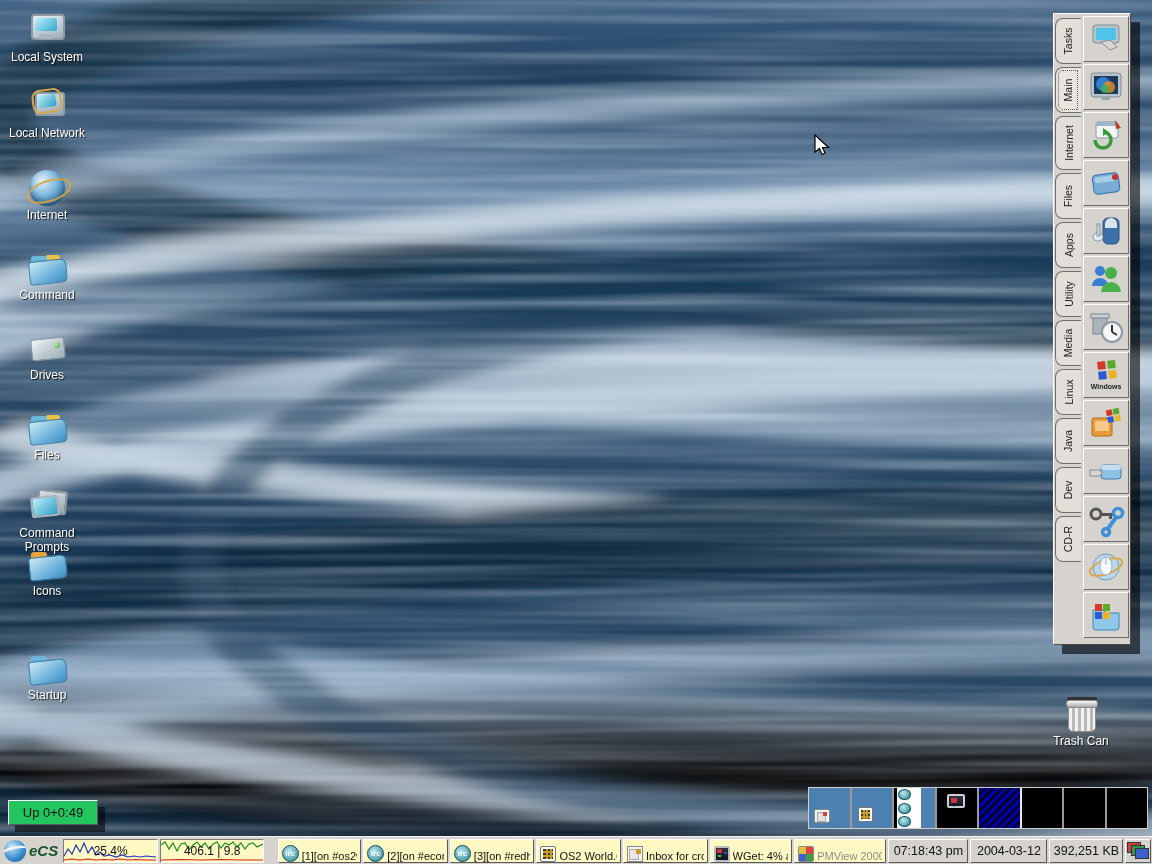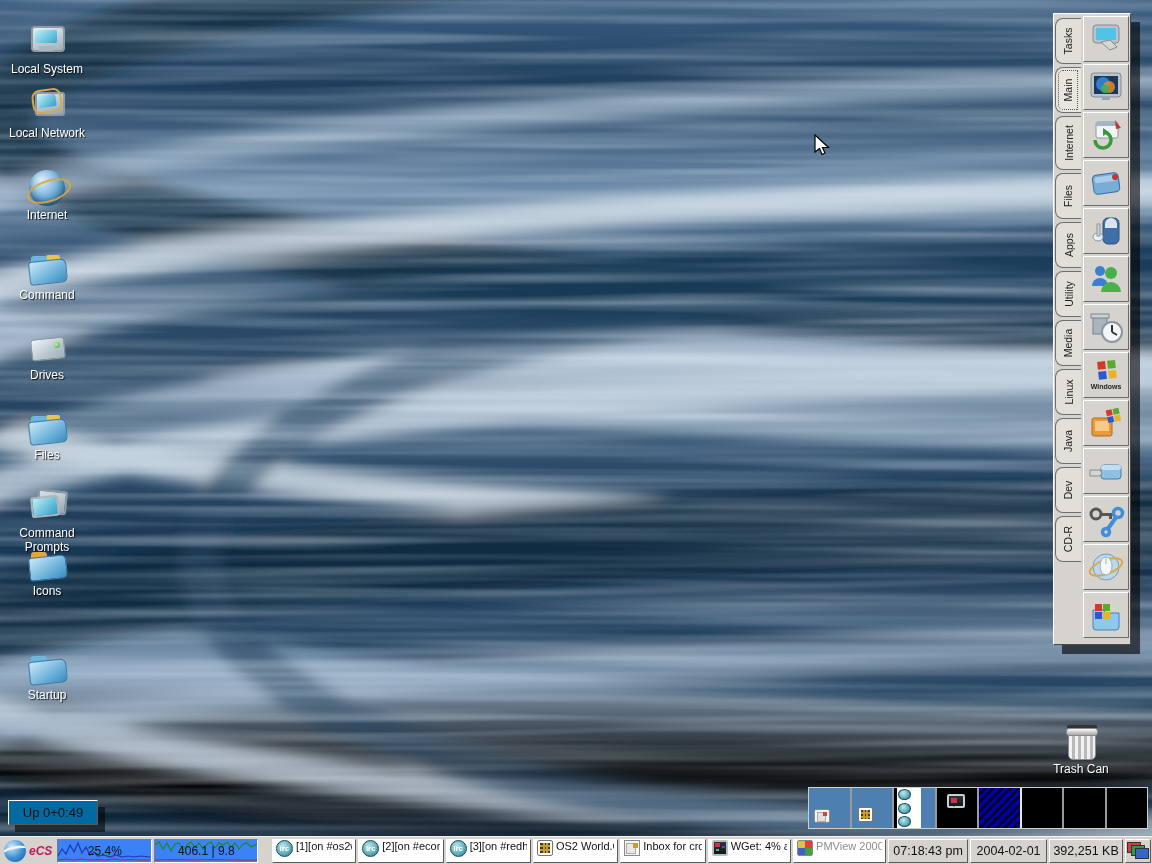--- a/index.html
+++ b/index.html
@@ -48,21 +48,21 @@
 
   .i-trash { width:30px; height:34px; margin:0 auto; position:relative; }
   .i-trash::before { content:""; position:absolute; left:2px; top:8px; width:26px; height:26px;
     background:repeating-linear-gradient(90deg,#f2f2f2 0 3px,#b9b9b9 3px 6px); border:1px solid #8a8a8a; border-radius:3px 3px 5px 5px; }
   .i-trash::after { content:""; position:absolute; left:0; top:4px; width:30px; height:6px;
     background:linear-gradient(#fafafa,#a8a8a8); border:1px solid #8a8a8a; border-radius:3px;
     box-shadow:0 -4px 0 -1px #333; }
 
   
   #up-btn { position:absolute; left:8px; top:800px; width:90px; height:25px; z-index:3;
-    background:#0369a1; border:1px solid; border-color:#ffffff #5a5a5a #5a5a5a #ffffff;
+    background:#22c55e; border:1px solid; border-color:#ffffff #5a5a5a #5a5a5a #ffffff;
     box-shadow:7px 7px 0 rgba(0,0,0,.55); font-size:13px; color:#111; display:flex; align-items:center; justify-content:center; }
 
   
   #launchpad { position:absolute; left:1053px; top:13px; width:78px; height:632px; z-index:3;
     background:#d6d3ce; border:1px solid; border-color:#ffffff #4a4a4a #4a4a4a #ffffff;
     box-shadow:9px 9px 0 rgba(0,0,0,.6); display:flex; }
   #lp-tabs { width:28px; padding-top:4px; display:flex; flex-direction:column; align-items:flex-start; }
   .lp-tab { width:26px; height:46px; margin:0 0 3px 1px; background:#e2dfd8;
     border:1px solid #6e6e6e; border-right:none; border-radius:8px 0 0 8px;
     display:flex; align-items:center; justify-content:center; cursor:pointer; }
@@ -91,35 +91,35 @@
      linear-gradient(#c79a2a 0 0) 0 33%/100% 2px no-repeat,
      linear-gradient(#c79a2a 0 0) 0 80%/100% 2px no-repeat,
      linear-gradient(#c79a2a 0 0) 33% 0/2px 100% no-repeat,
      linear-gradient(#c79a2a 0 0) 80% 0/2px 100% no-repeat, #3a3a3a; }
   .pg-ircs { position:absolute; left:4px; top:1px; bottom:1px; width:15px; display:flex; flex-direction:column; justify-content:space-between; }
   .pg-ircs i { width:13px; height:11px; border-radius:50%; background:radial-gradient(circle at 40% 35%, #bfe8ee, #1f7f8f); border:1px solid #0c4d59; }
   .pg-mon { position:absolute; left:10px; top:6px; width:18px; height:14px; background:linear-gradient(#30343c,#14161c); border:2px solid #c9ced4; border-radius:2px; }
   .pg-mon::after { content:""; position:absolute; left:2px; top:2px; width:6px; height:5px; background:#cc3344; box-shadow:0 6px 0 -2px #33cc55; }
 
   
-  #trash { position:absolute; left:1038px; top:724px; width:86px; text-align:center; z-index:2; }
+  #trash { position:absolute; left:1038px; top:696px; width:86px; text-align:center; z-index:2; }
   #trash .lbl { margin-top:4px; font-size:12px; color:#fff; text-shadow:1px 1px 1px rgba(0,0,0,.85); }
 
   
   #taskbar { position:absolute; left:0; bottom:0; width:1152px; height:28px; z-index:4;
     background:#d6d3ce; border-top:1px solid #f4f2ee; display:flex; align-items:center; padding:0 1px; gap:2px; }
   .tb-logo { display:flex; align-items:center; gap:3px; padding:0 3px; height:26px; }
   .tb-globe { width:22px; height:22px; border-radius:50%;
     background:radial-gradient(circle at 35% 30%, #cfe9fa, #3d8fd0 55%, #155a9e); position:relative; overflow:hidden; }
   .tb-globe::after { content:""; position:absolute; left:-3px; top:6px; width:28px; height:10px; border-top:3px solid #eef6fc; border-radius:50%; transform:rotate(-12deg); }
-  .tb-logo b { font-size:12px; font-style:italic; color:#be185d; letter-spacing:0; }
-  .tb-graph { position:relative; height:24px; background:#3b82f6;
+  .tb-logo b { font-size:15px; font-style:italic; color:#14532d; letter-spacing:0; }
+  .tb-graph { position:relative; height:24px; background:#fef9c3;
     border:1px solid; border-color:#7a7a7a #ffffff #ffffff #7a7a7a; }
   .tb-graph .val { position:absolute; inset:0; display:flex; align-items:center; justify-content:center; font-size:12px; color:#111; }
-  .tb-task { height:24px; display:flex; align-items:flex-start; gap:3px; padding:0 3px; background:#ffffff;
+  .tb-task { height:24px; display:flex; align-items:flex-end; gap:3px; padding:0 3px; background:#fef9c3;
     border:1px solid; border-color:#ffffff #5a5a5a #5a5a5a #ffffff; font-size:11px; color:#111;
     white-space:nowrap; overflow:hidden; cursor:pointer; }
   .tb-task .t { overflow:hidden; text-overflow:clip; }
   .tb-task.disabled .t { color:#8c8c8c; }
   .irc-badge { min-width:17px; height:17px; border-radius:50%; background:radial-gradient(circle at 40% 35%, #bfe8ee, #1f7f8f);
     border:1px solid #0c4d59; color:#fff; font-weight:bold; font-size:8px; display:flex; align-items:center; justify-content:center; }
   .ic16 { width:16px; height:16px; flex:0 0 auto; position:relative; }
   .ic-grid { background:#fdfdf4; border:1px solid #777; border-radius:2px; }
   .ic-grid::before { content:""; position:absolute; inset:2px; background:
      linear-gradient(#c79a2a 0 0) 0 33%/100% 2px no-repeat,
@@ -177,21 +177,21 @@
     <ellipse cx="1350" cy="360" rx="1500" ry="170" stroke="#dce6ee" stroke-width="30" opacity="0.8"></ellipse>
     <ellipse cx="1450" cy="470" rx="1550" ry="210" stroke="#1b3a58" stroke-width="70" opacity="0.85"></ellipse>
     <ellipse cx="1300" cy="600" rx="1500" ry="230" stroke="#c3d2e0" stroke-width="34" opacity="0.8"></ellipse>
     <ellipse cx="1250" cy="720" rx="1450" ry="200" stroke="#0e2840" stroke-width="80" opacity="0.85"></ellipse>
     <ellipse cx="1200" cy="820" rx="1400" ry="170" stroke="#9db4c9" stroke-width="26" opacity="0.7"></ellipse>
     <ellipse cx="900" cy="560" rx="700" ry="260" stroke="#23435f" stroke-width="40" opacity="0.6"></ellipse>
   </g>
   <rect width="1152" height="864" filter="url(#streaks)" opacity="0.85"></rect>
 </svg>
 
-<div class="desk-icon" style="top:24px">
+<div class="desk-icon" style="top:12px">
     <div class="ico i-computer"></div>
     <div class="lbl">Local System</div>
   </div>
 <div class="desk-icon" style="top:88px">
     <div class="ico i-network"></div>
     <div class="lbl">Local Network</div>
   </div>
 <div class="desk-icon" style="top:170px">
     <div class="ico i-globe"></div>
     <div class="lbl">Internet</div>
@@ -447,21 +447,21 @@
   </div>
   <div class="tb-task" style="width:87px">
     <span class="ic16 ic-mon"></span>
     <span class="t">WGet: 4% at</span>
   </div>
   <div class="tb-task disabled" style="width:97px">
     <span class="ic16 ic-pm"></span>
     <span class="t">PMView 2000</span>
   </div>
   <div class="tb-panel" style="width:80px">07:18:43 pm</div>
-  <div class="tb-panel" style="width:77px">2004-02-01</div>
+  <div class="tb-panel" style="width:77px">2004-03-12</div>
   <div class="tb-panel" style="width:74px">392,251 KB</div>
   <div class="tb-winbtn">
     <span class="ic-winlist" style="position:relative;display:block">
         <i></i>
         <i></i>
         <i></i>
       </span>
   </div>
 </div>
 

